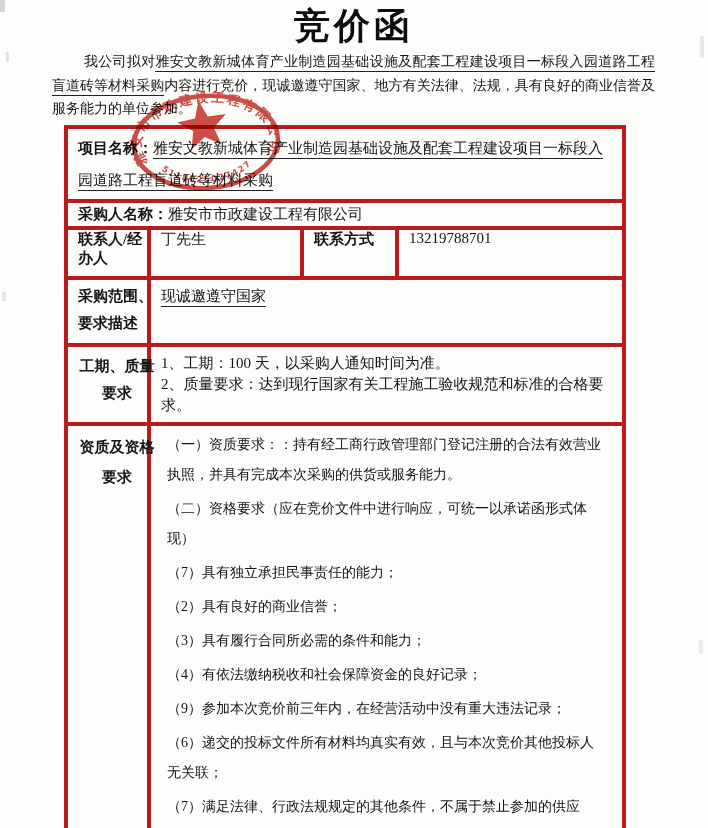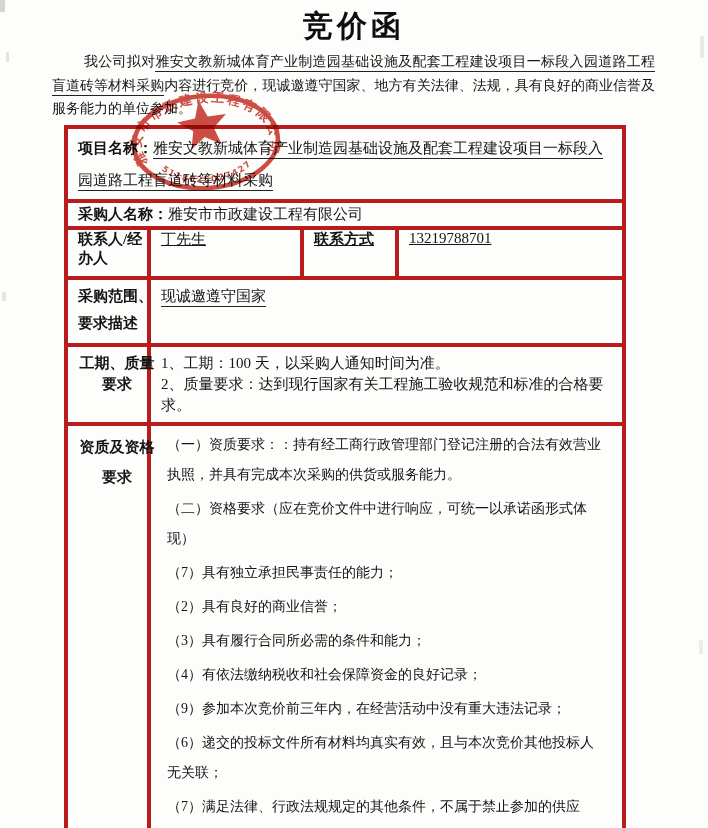--- a/index.html
+++ b/index.html
@@ -9,21 +9,21 @@
     font-family:"Liberation Serif","DejaVu Serif",serif;
     color:#161616;
   }
   .page { position:relative; width:708px; height:828px; background:#fdfdfc; }
 
   
   .title {
     margin:0; padding-top:8px;
     text-align:center;
     font-family:"DejaVu Sans","Liberation Sans",sans-serif;
-    font-weight:bold; font-size:30px; line-height:36px;
+    font-weight:bold; font-size:36px; line-height:36px;
     letter-spacing:4px; color:#0d0d0d;
   }
 
   
   .intro {
     margin:6px 53px 0 52px;
     font-size:14px; line-height:23.5px;
     text-align:justify; text-indent:32px;
   }
 
@@ -44,25 +44,25 @@
   }
   table.grid { border:2px solid #2d2d2d; }
 
   .lbl { font-weight:bold; }
   .lblwrap { display:inline-block; width:78px; vertical-align:top; font-weight:bold; }
   td.vmid { vertical-align:middle; }
   td.ctr  { text-align:center; }
 
   tr.r1 td { line-height:32px; padding:3px 10px; }
   tr.r2 td { line-height:19px; padding:2px 10px; }
-  tr.r3 td { padding-top:0;text-decoration:underline; }
+  tr.r3 td { padding-top:0; }
   tr.r4 td.val { line-height:33px; padding-top:6px; }
   tr.r4 td.lab { padding-top:12px; }
   tr.r5 td { padding-top:3px; line-height:27px; }
-  tr.r6 td.lab { line-height:21px; }
+  tr.r6 td.lab { line-height:27px; }
   tr.r6 td.val { line-height:21px; }
   tr.r6 td.val p { margin:0; }
   tr.r7 td.val { font-size:14px; line-height:30px; padding:0 12px; }
   tr.r7 td.val p { margin:4px; }
   tr.r7 td.lab { line-height:30px; }
   .b { font-weight:normal;text-align:right; }
 
   
   .stamp {
     position:absolute; left:128px; top:92px;

